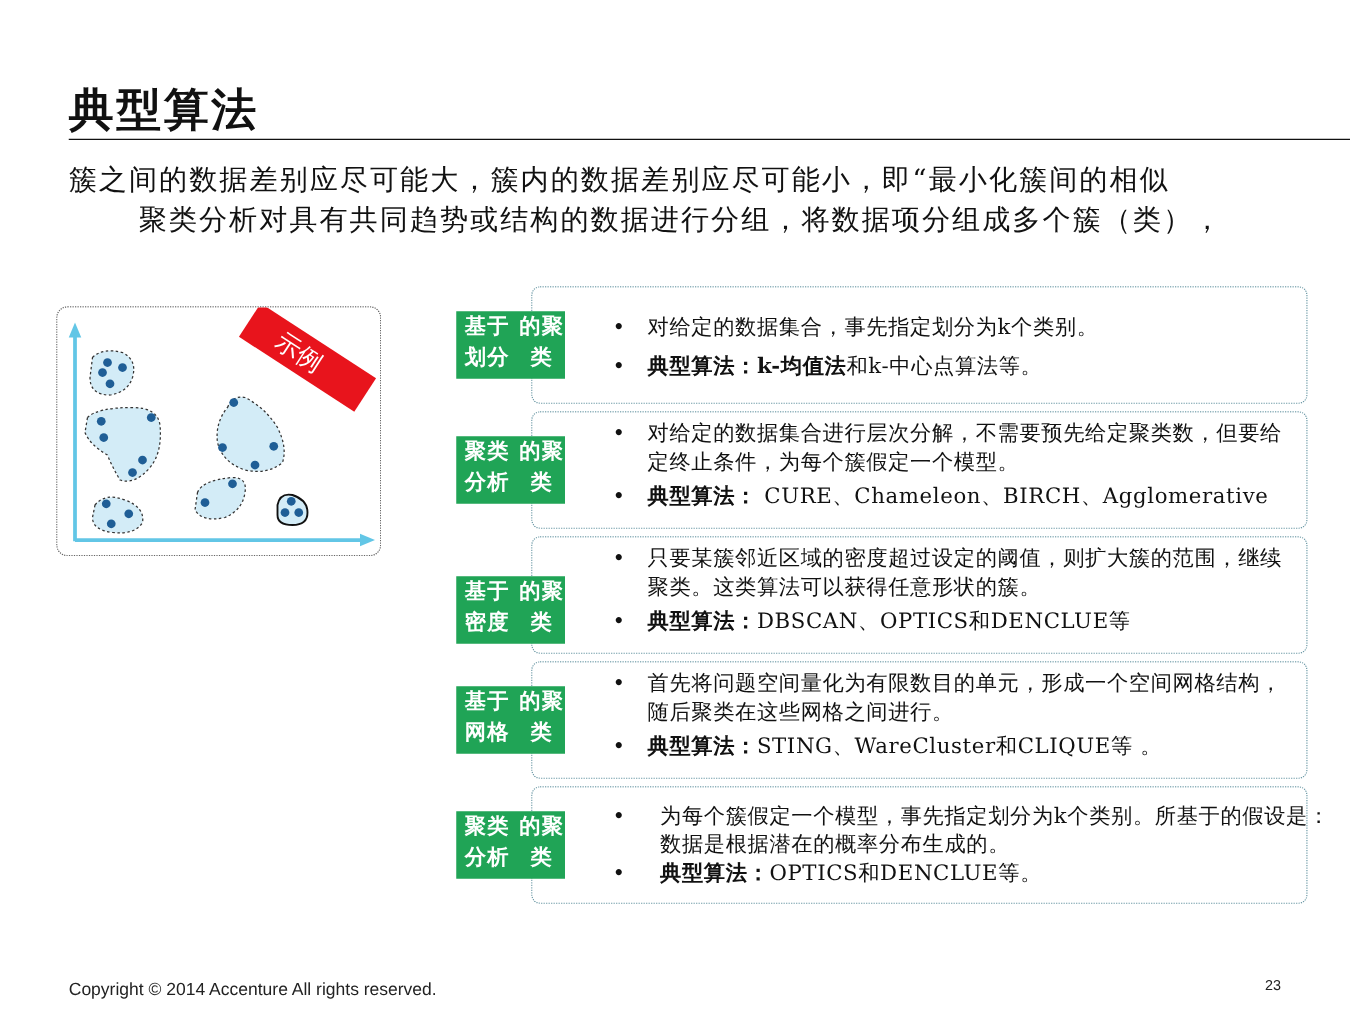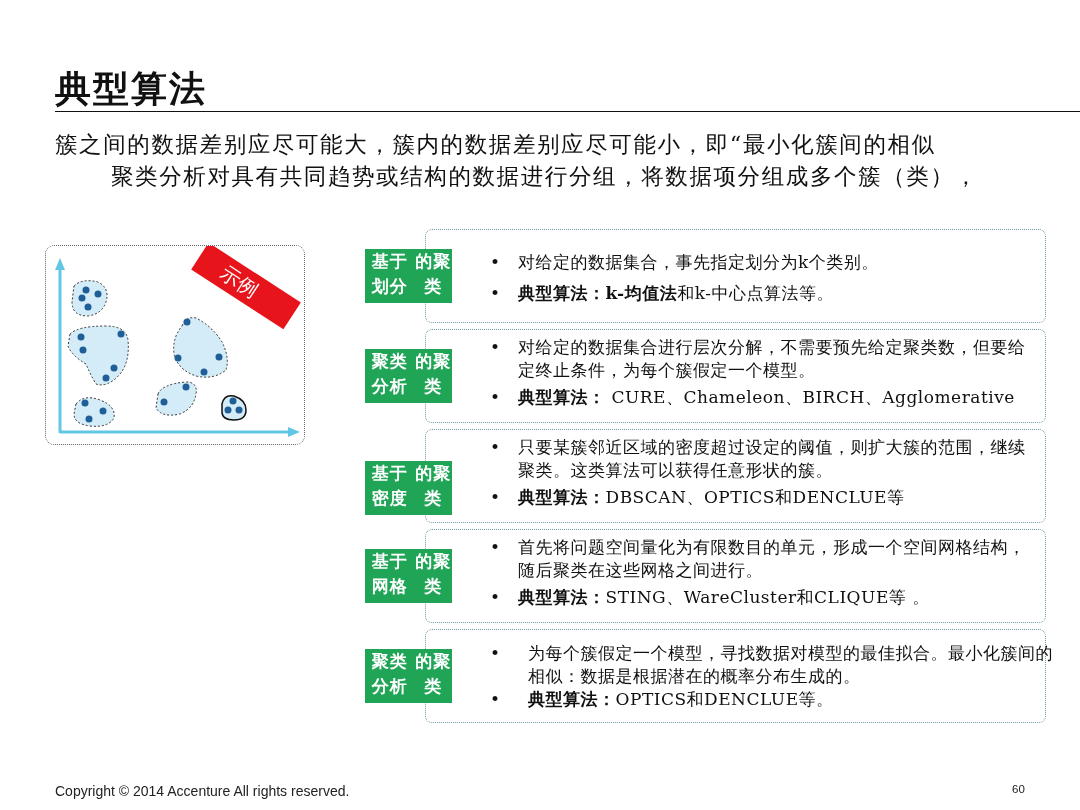--- a/index.html
+++ b/index.html
@@ -123,18 +123,18 @@
   <div class="bullet" style="width:520px; margin-bottom:4px;"><span class="dot">•</span><span>首先将问题空间量化为有限数目的单元，形成一个空间网格结构，随后聚类在这些网格之间进行。</span></div>
   <div class="bullet"><span class="dot">•</span><span class="b">典型算法：</span><span>STING、WareCluster和CLIQUE等 。</span></div>
 </div>
 
 <div class="cat" style="top:629px;"></div>
 <div class="cat-label" style="top:649px;">
   <span>聚类分析</span>
   <span>的聚类</span>
 </div>
 <div class="bullets" style="top:642px;">
-  <div class="bullet" style="width:540px; padding-left:38px;"><span class="dot">•</span><span>为每个簇假定一个模型，寻找数据对模型的最佳拟合。最小化簇间的相似：数据是根据潜在的概率分布生成的。</span></div>
+  <div class="bullet" style="width:540px; padding-left:38px;"><span class="dot">•</span><span>为每个簇假定一个模型，事先指定划分为k个类别。所基于的假设是：数据是根据潜在的概率分布生成的。</span></div>
   <div class="bullet" style="padding-left:38px;"><span class="dot">•</span><span class="b">典型算法：</span><span>OPTICS和DENCLUE等。</span></div>
 </div>
 
 <div class="footer-left">Copyright © 2014  Accenture  All rights reserved.</div>
-<div class="footer-right">60</div>
+<div class="footer-right">23</div>
 
 </body></html>

